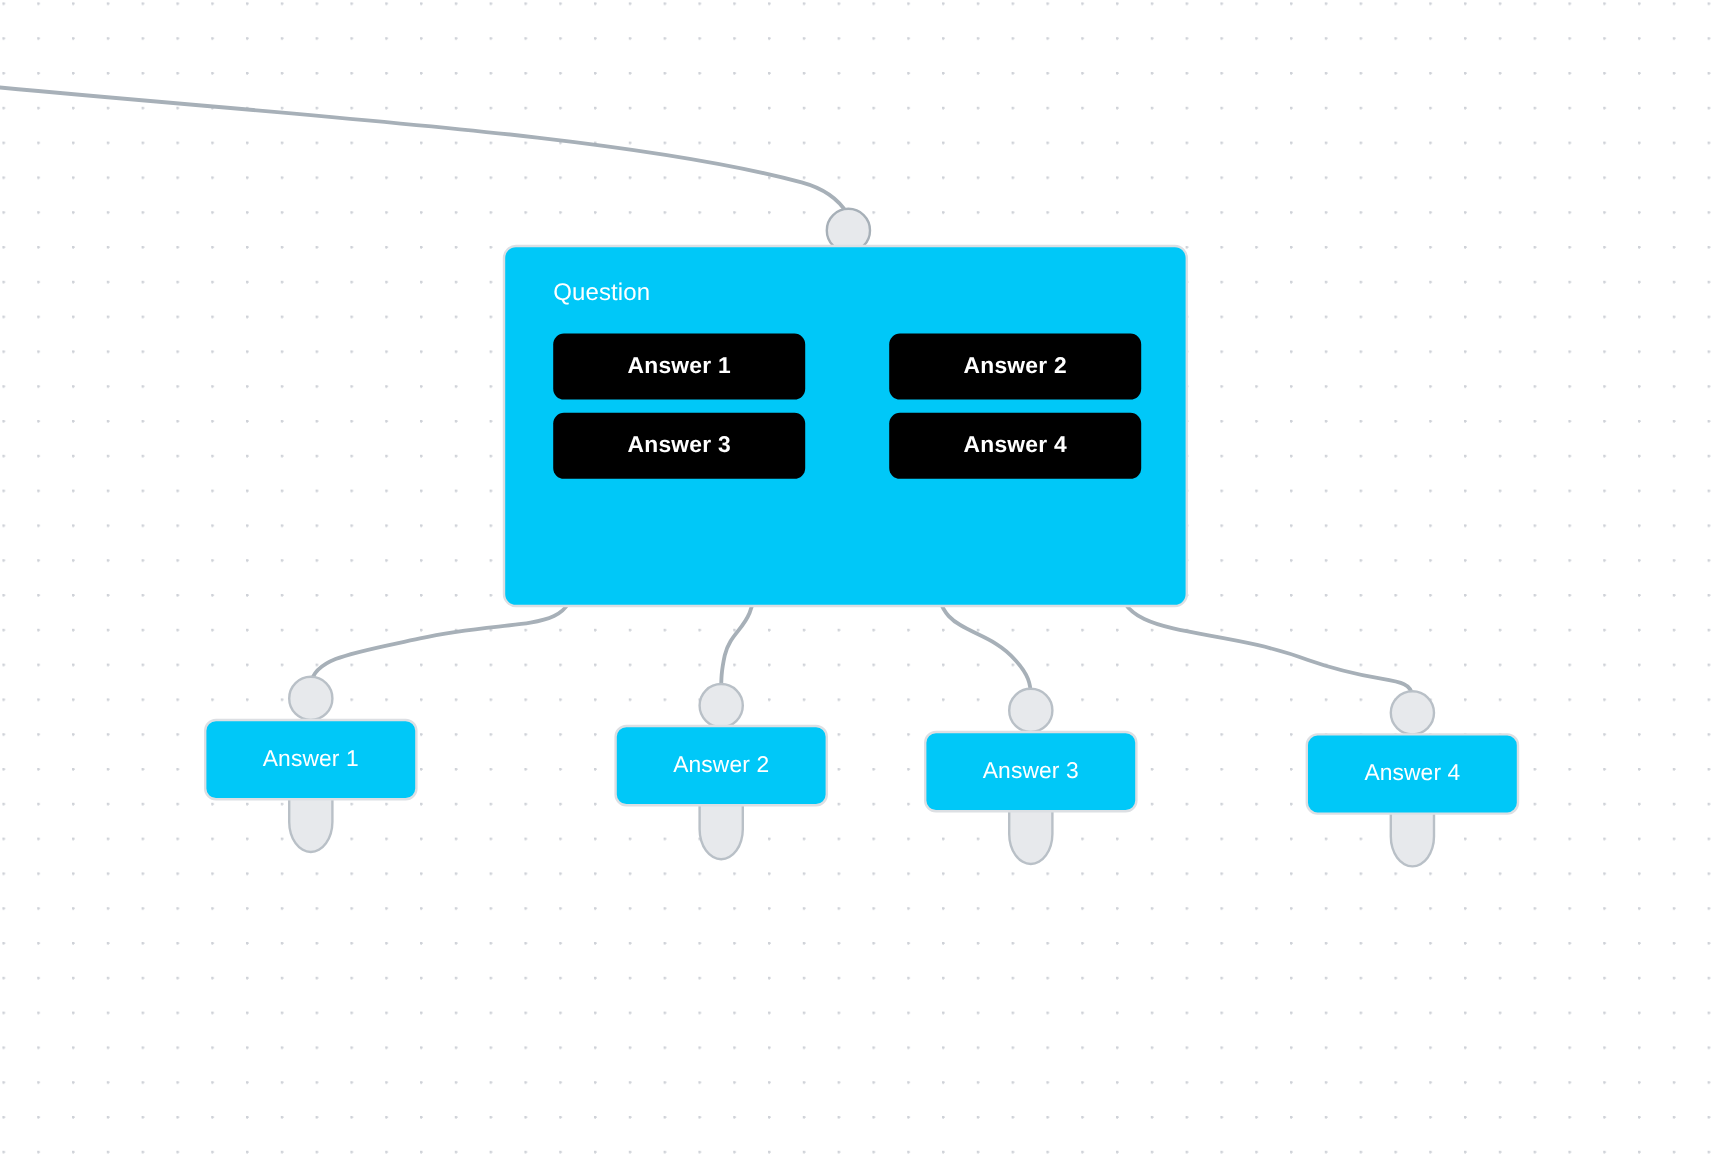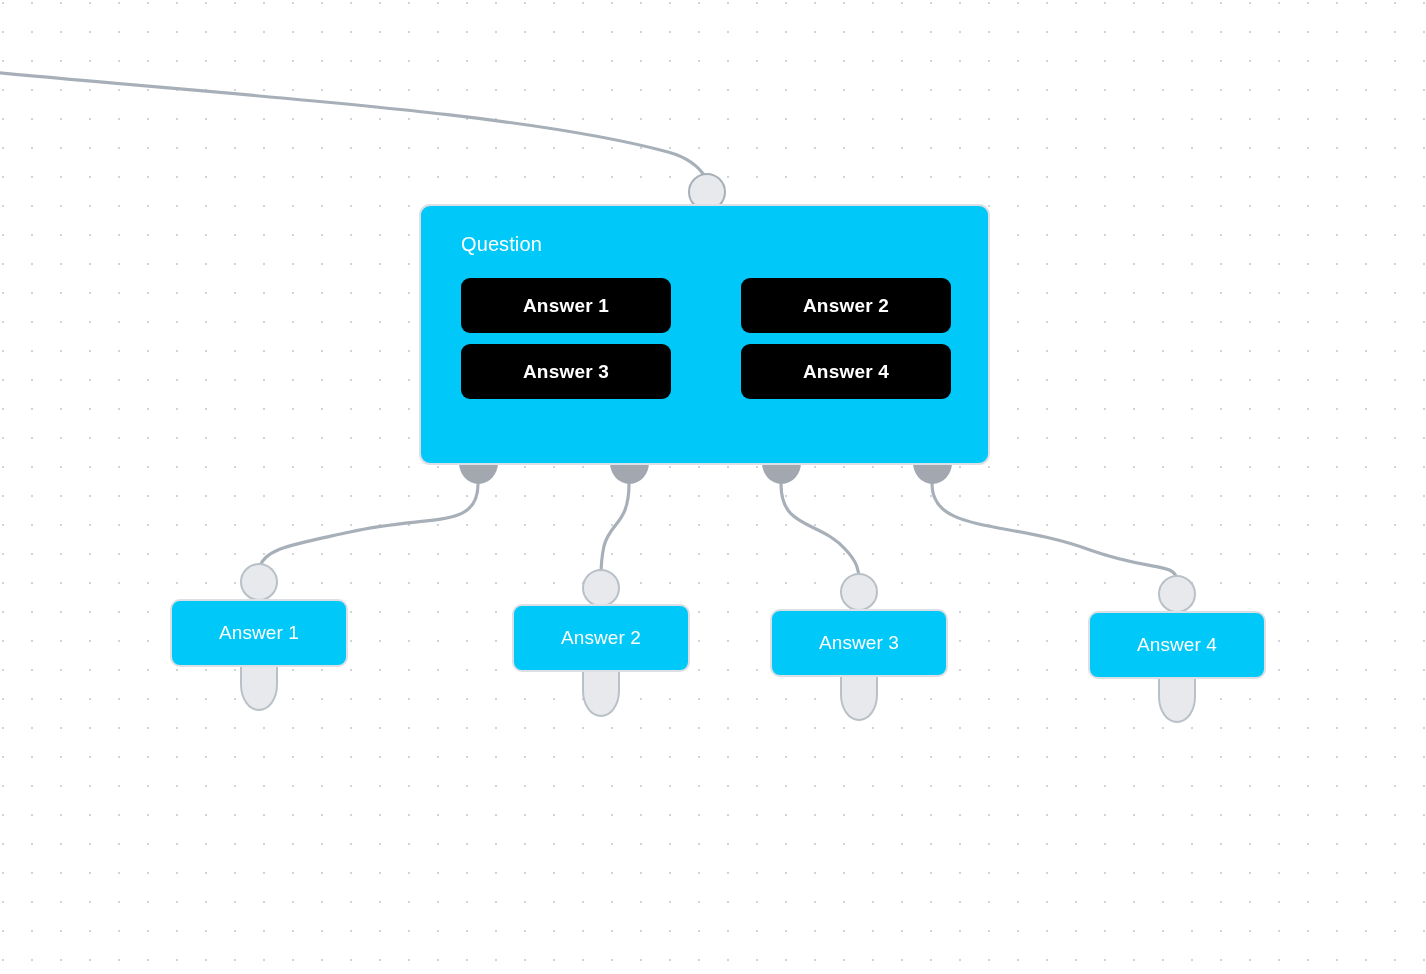--- a/index.html
+++ b/index.html
@@ -29,21 +29,21 @@
     fill: none;
     stroke: #a7b0b8;
     stroke-width: 3.2;
     stroke-linecap: round;
   }
 
   
   .quiz-node {
     position: absolute;
     left: 419px; top: 204px;
-    width: 571px; height: 261px;
+    width: 571px; height: 302px;
     background: #00c8f8;
     border: 2px solid #dcdfe3;
     border-radius: 11px;
     z-index: 3;
     padding: 26px 40px 0 40px;
   }
   .quiz-title {
     color: #ffffff;
     font-size: 20px;
     font-weight: 400;

